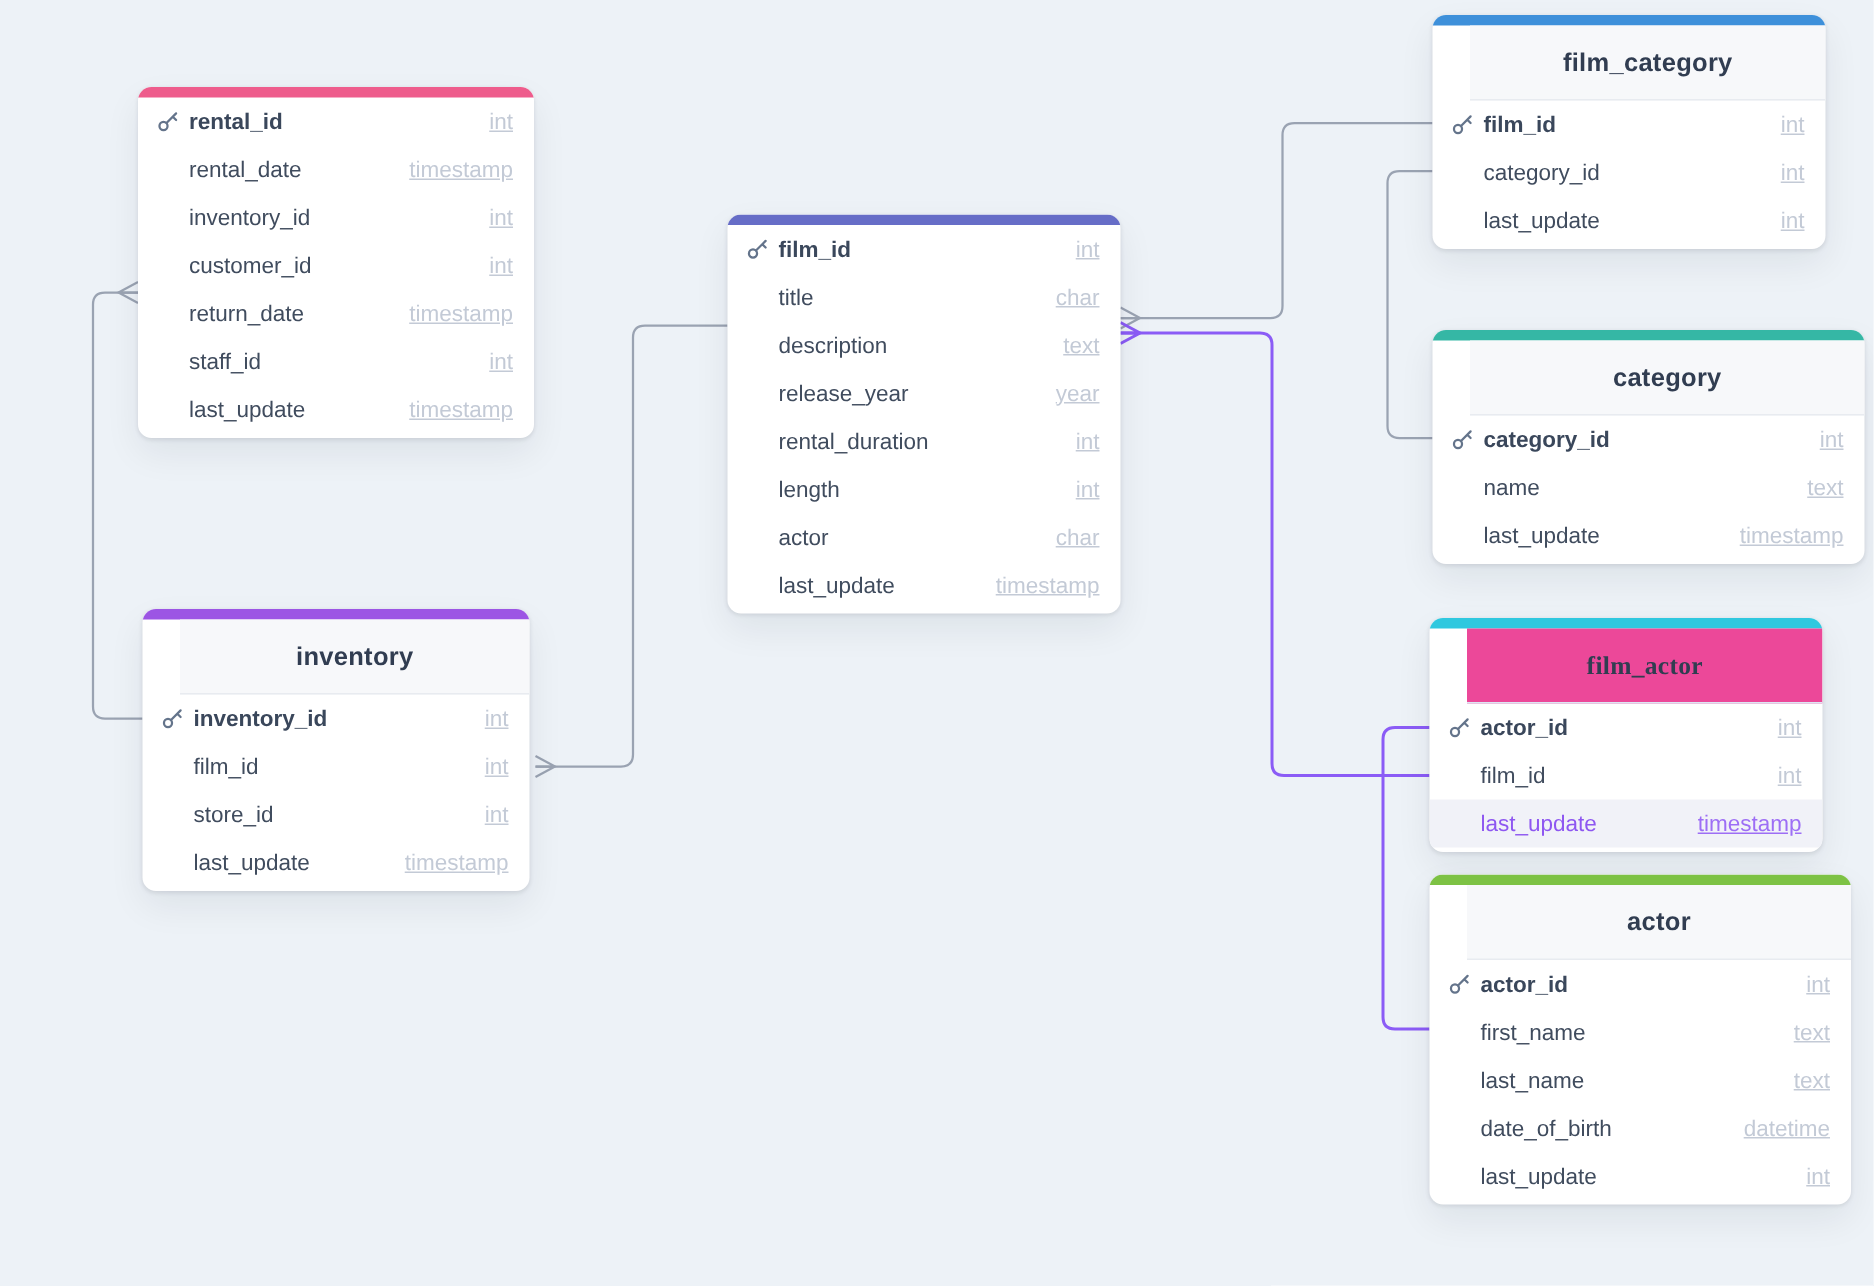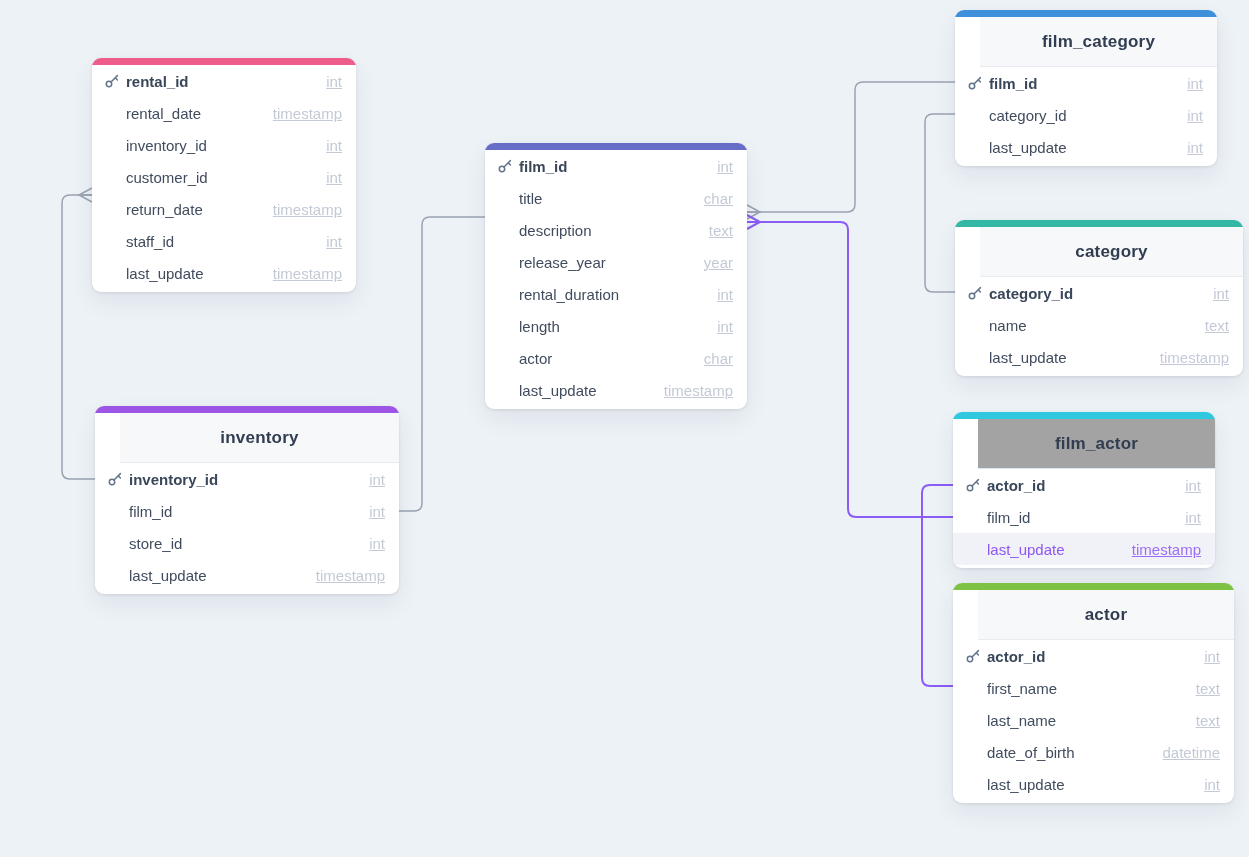--- a/index.html
+++ b/index.html
@@ -20,21 +20,21 @@
     overflow: hidden;
   }
   .strip { height: 7px; }
   .thead {
     height: 49px;
     display: flex; align-items: center; justify-content: center;
     background: #f7f8fa;
     border-bottom: 1px solid #e8ebf0;
     margin-left: 25px;
   }
-  .card.sel .thead { background: #a3a3a3; border-bottom-color: #dde7f4; }
+  .card.sel .thead { background: #ec4899; border-bottom-color: #dde7f4; font-family: Liberation Serif, serif; }
   .tname { font-size: 17px; font-weight: 600; color: #313d51; letter-spacing: .2px; }
   .row {
     height: 32px;
     display: flex; align-items: center;
     padding: 0 14px 0 34px;
     font-size: 15px;
     color: #404c5e;
   }
   .row.pk { padding-left: 12px; font-weight: 700; color: #3a475b; }
   .row:last-child { margin-bottom: 3px; }
@@ -103,21 +103,21 @@
     <div class="row">
       <span class="fname">staff_id</span>
       <span class="ftype">int</span>
     </div>
     <div class="row">
       <span class="fname">last_update</span>
       <span class="ftype">timestamp</span>
     </div>
   </div>
 
-  <div class="card" style="left:95px;top:406px;width:304px">
+  <div class="card" style="left:95px;top:406px;width:258px">
     <div class="strip" style="background-color: rgb(156, 85, 228);"></div>
     <div class="thead">
       <span class="tname">inventory</span>
     </div>
     <div class="row pk">
       <svg class="key" viewBox="0 0 16 16">
           <circle cx="5" cy="11" r="2.7"></circle>
           <path d="M7 9 L13.4 2.6 M11.2 4.8 L13.4 7"></path>
         </svg>
       <span class="fname">inventory_id</span>

